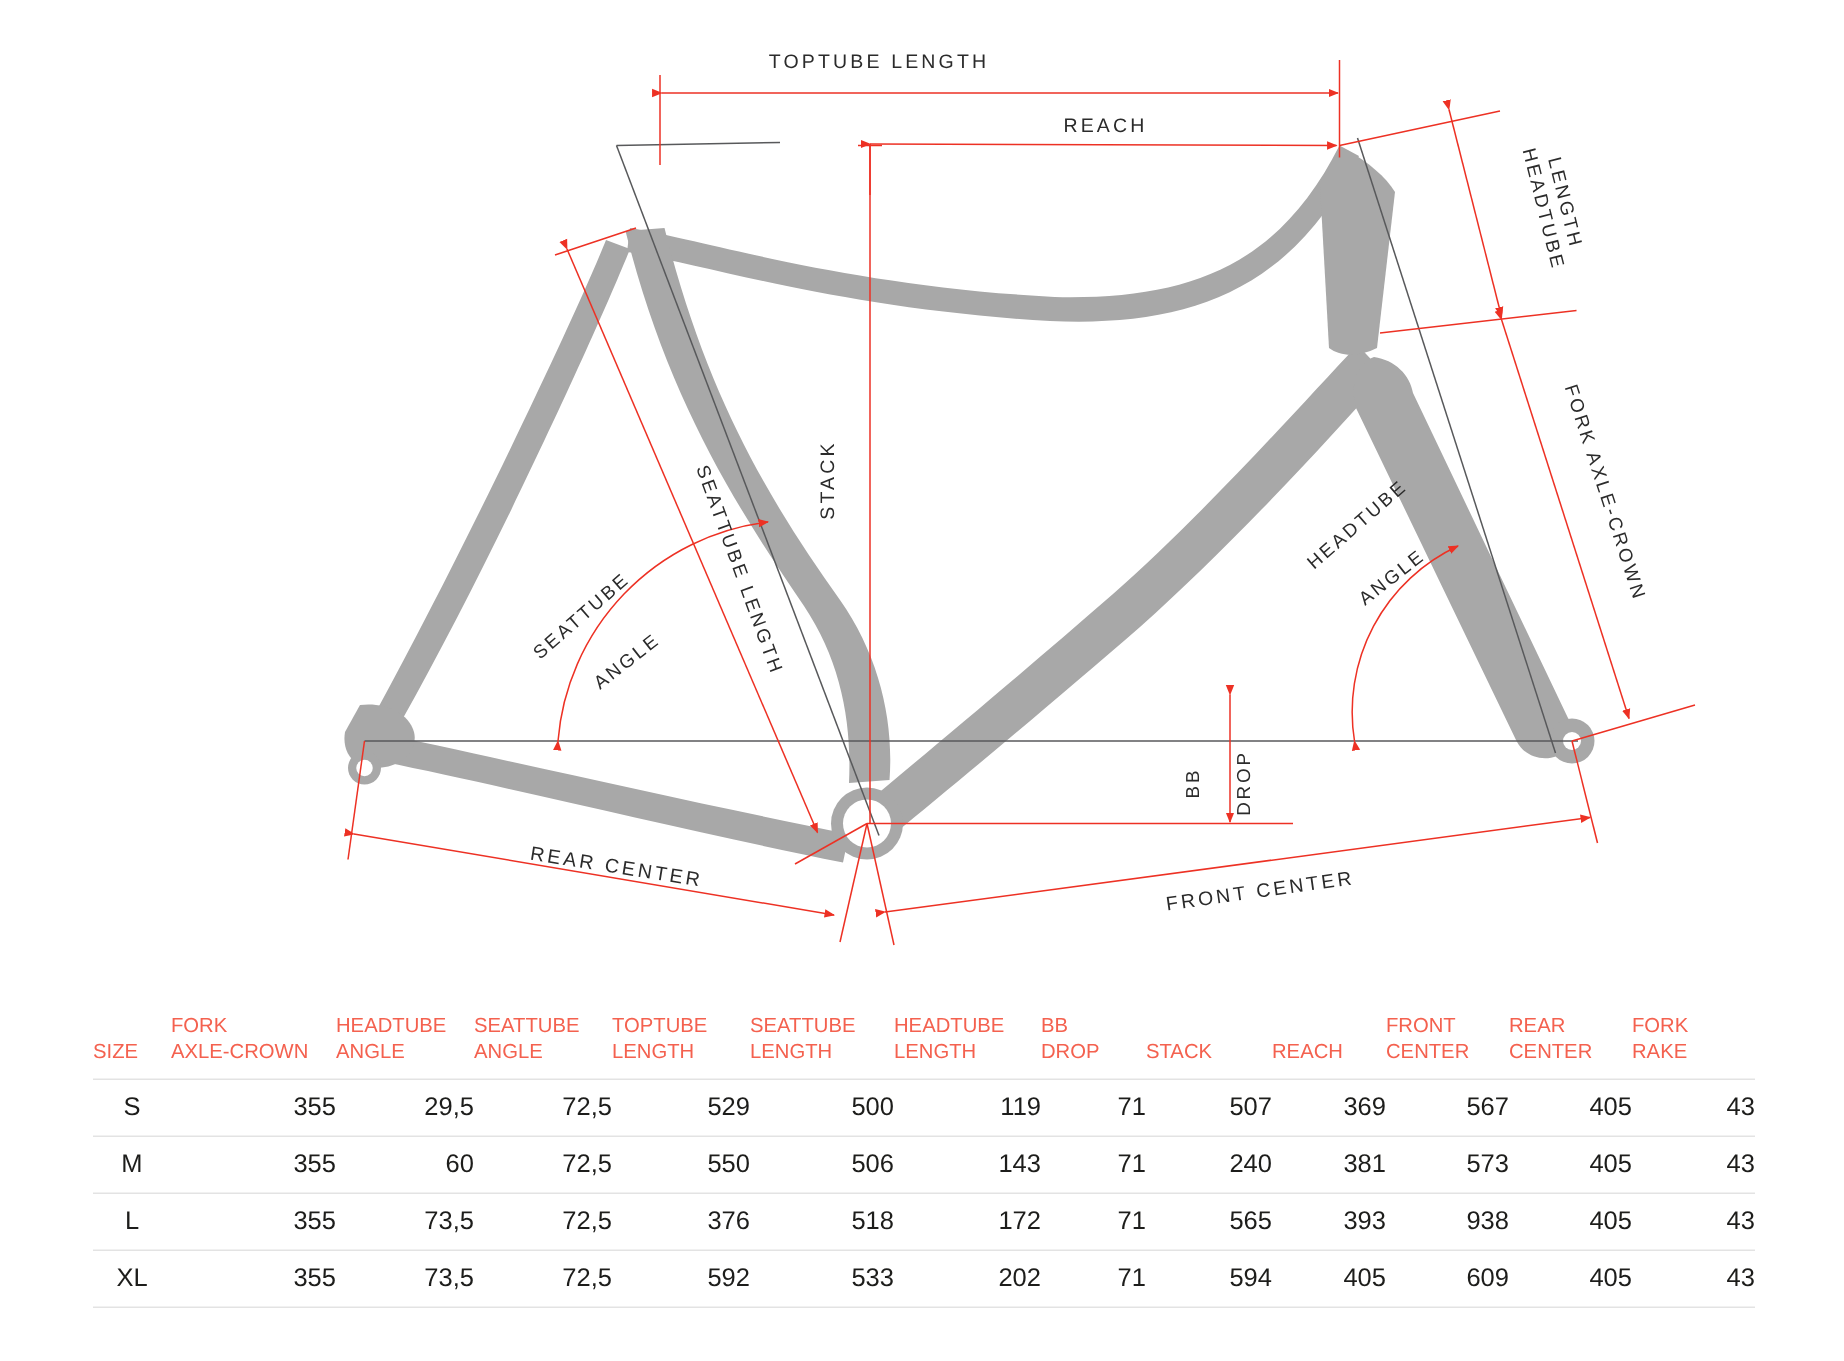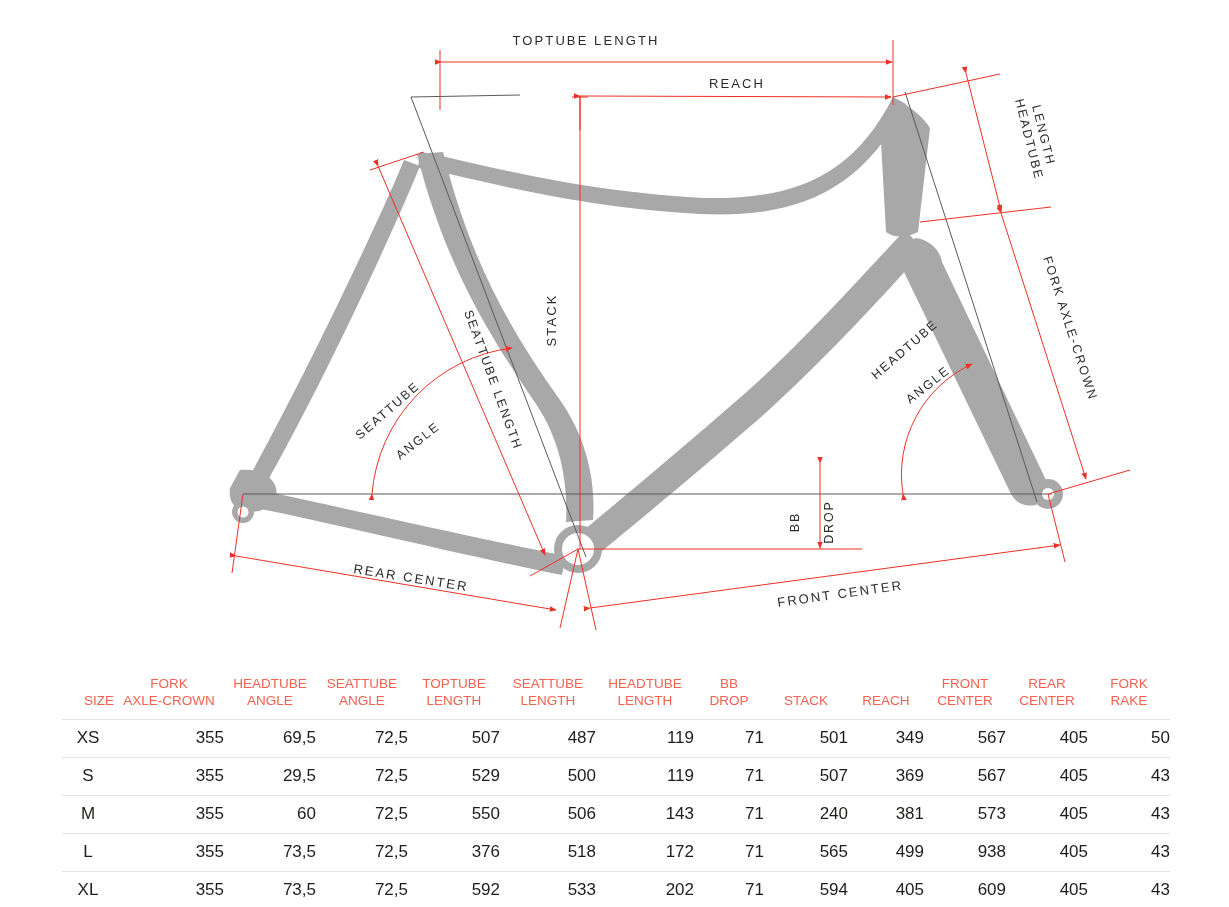--- a/index.html
+++ b/index.html
@@ -56,27 +56,27 @@
   table.geo {
     border-collapse: collapse;
     width: 1108px;
     table-layout: fixed;
   }
   table.geo thead th {
     color: #f4614f;
     font-weight: 400;
     font-size: 13.5px;
     line-height: 1.25;
-    text-align: center;
+    text-align: left;
     vertical-align: bottom;
     padding: 0 0 9px 0;
     white-space: pre-line;
   }
   table.geo thead th.col-size {
-    text-align: right;
+    text-align: left;
   }
   table.geo tbody tr {
     border-top: 1px solid #e3e3e3;
   }
   table.geo tbody tr:last-child {
     border-bottom: 1px solid #e3e3e3;
   }
   table.geo thead tr {
     border-bottom: 1px solid #e3e3e3;
   }
@@ -282,35 +282,20 @@
           <th>FRONT
 CENTER</th>
           <th>REAR
 CENTER</th>
           <th>FORK
 RAKE</th>
         </tr>
       </thead>
       <tbody>
         <tr>
-          <td class="cell-size">XS</td>
-          <td>355</td>
-          <td>69,5</td>
-          <td>72,5</td>
-          <td>507</td>
-          <td>487</td>
-          <td>119</td>
-          <td>71</td>
-          <td>501</td>
-          <td>349</td>
-          <td>567</td>
-          <td>405</td>
-          <td>50</td>
-        </tr>
-        <tr>
           <td class="cell-size">S</td>
           <td>355</td>
           <td>29,5</td>
           <td>72,5</td>
           <td>529</td>
           <td>500</td>
           <td>119</td>
           <td>71</td>
           <td>507</td>
           <td>369</td>
@@ -336,21 +321,21 @@
         <tr>
           <td class="cell-size">L</td>
           <td>355</td>
           <td>73,5</td>
           <td>72,5</td>
           <td>376</td>
           <td>518</td>
           <td>172</td>
           <td>71</td>
           <td>565</td>
-          <td>499</td>
+          <td>393</td>
           <td>938</td>
           <td>405</td>
           <td>43</td>
         </tr>
         <tr>
           <td class="cell-size">XL</td>
           <td>355</td>
           <td>73,5</td>
           <td>72,5</td>
           <td>592</td>

